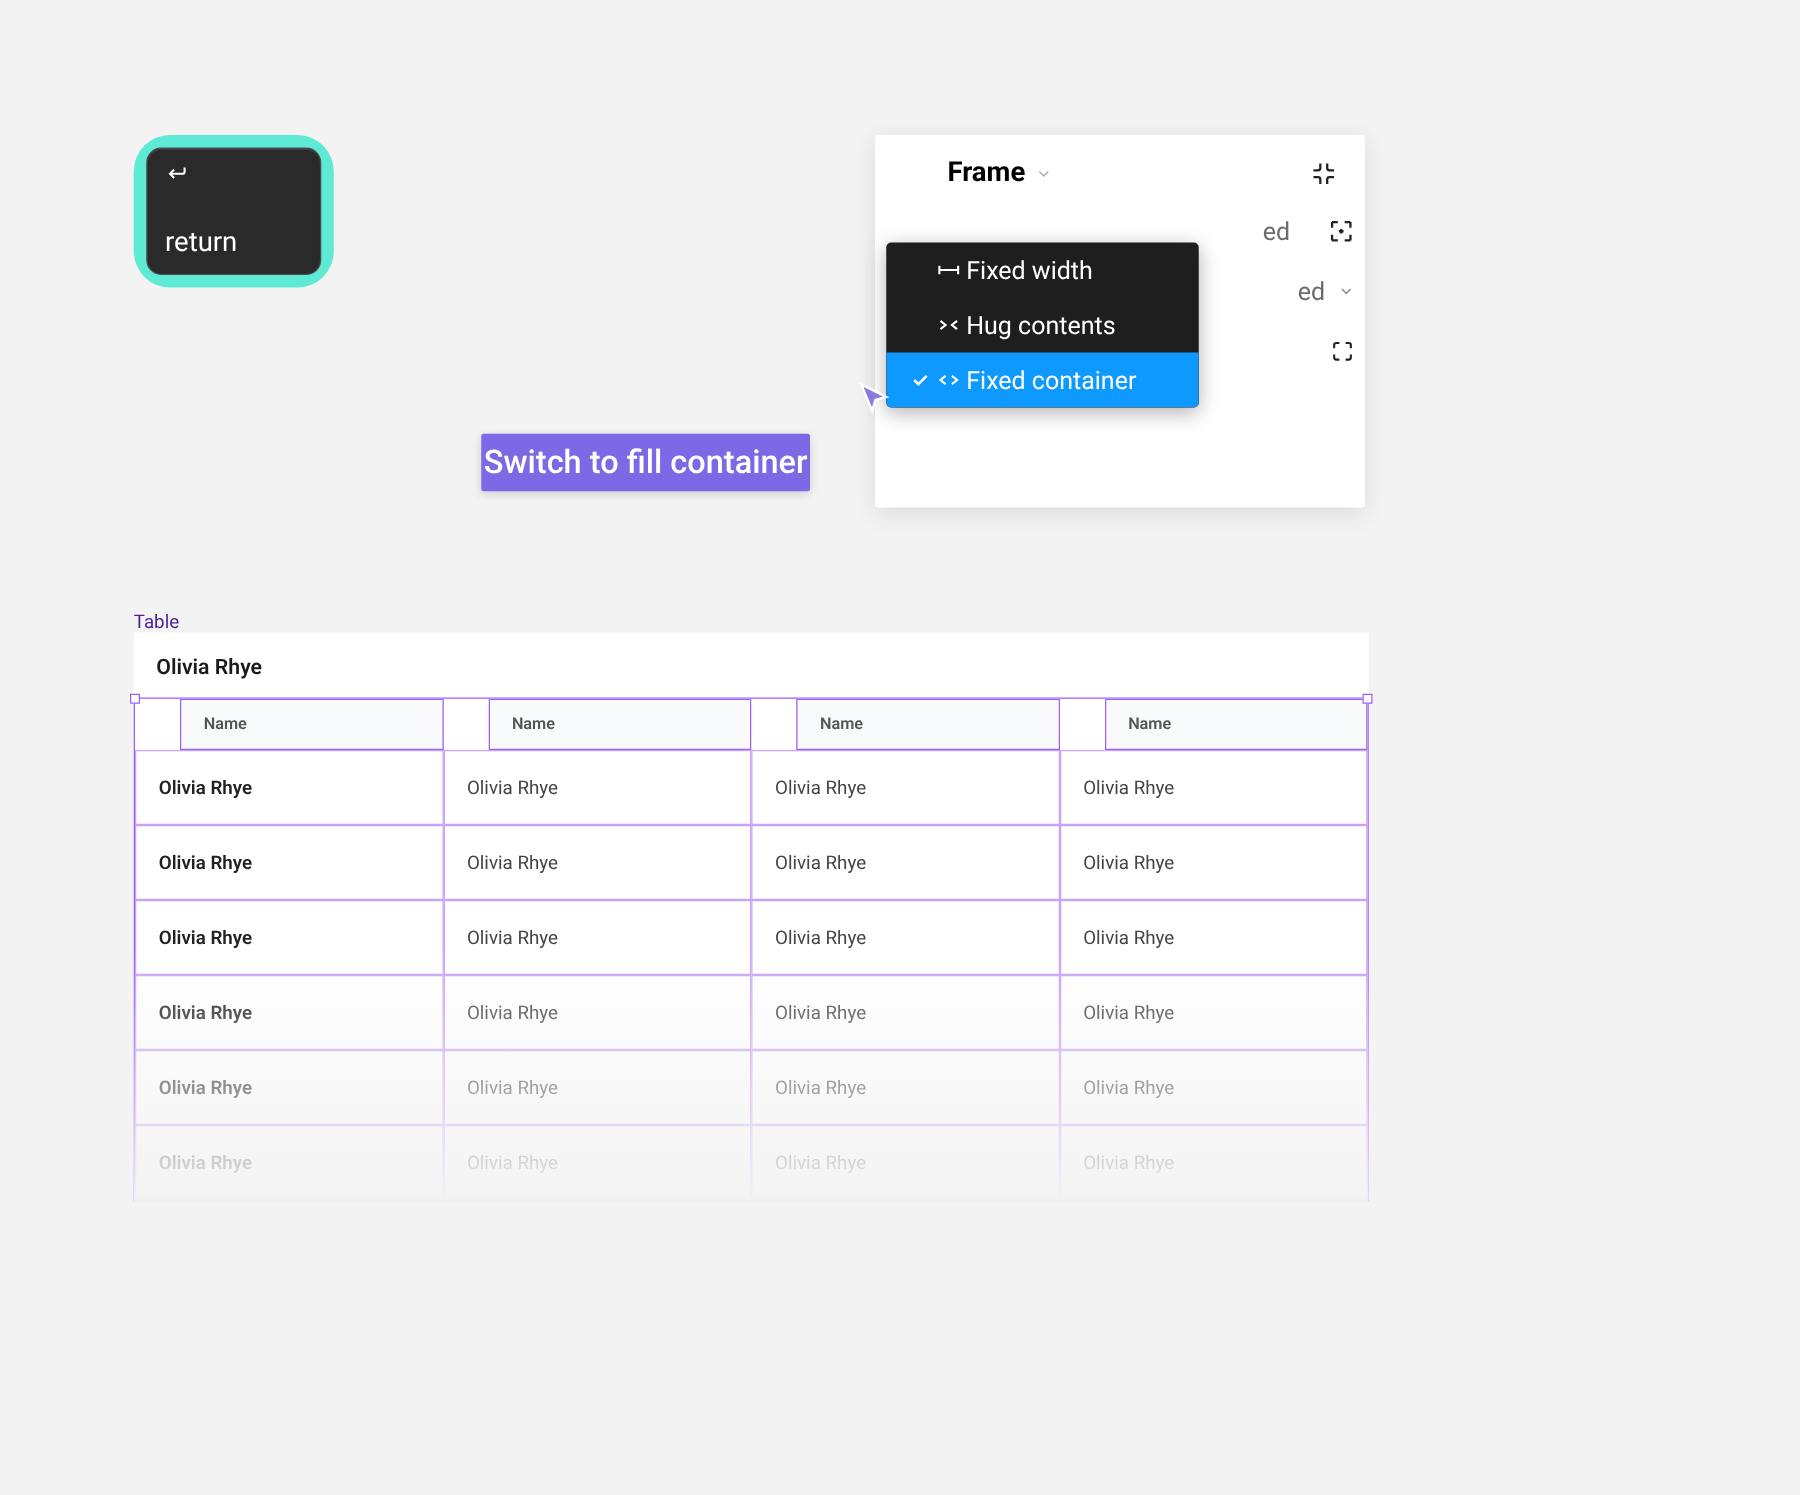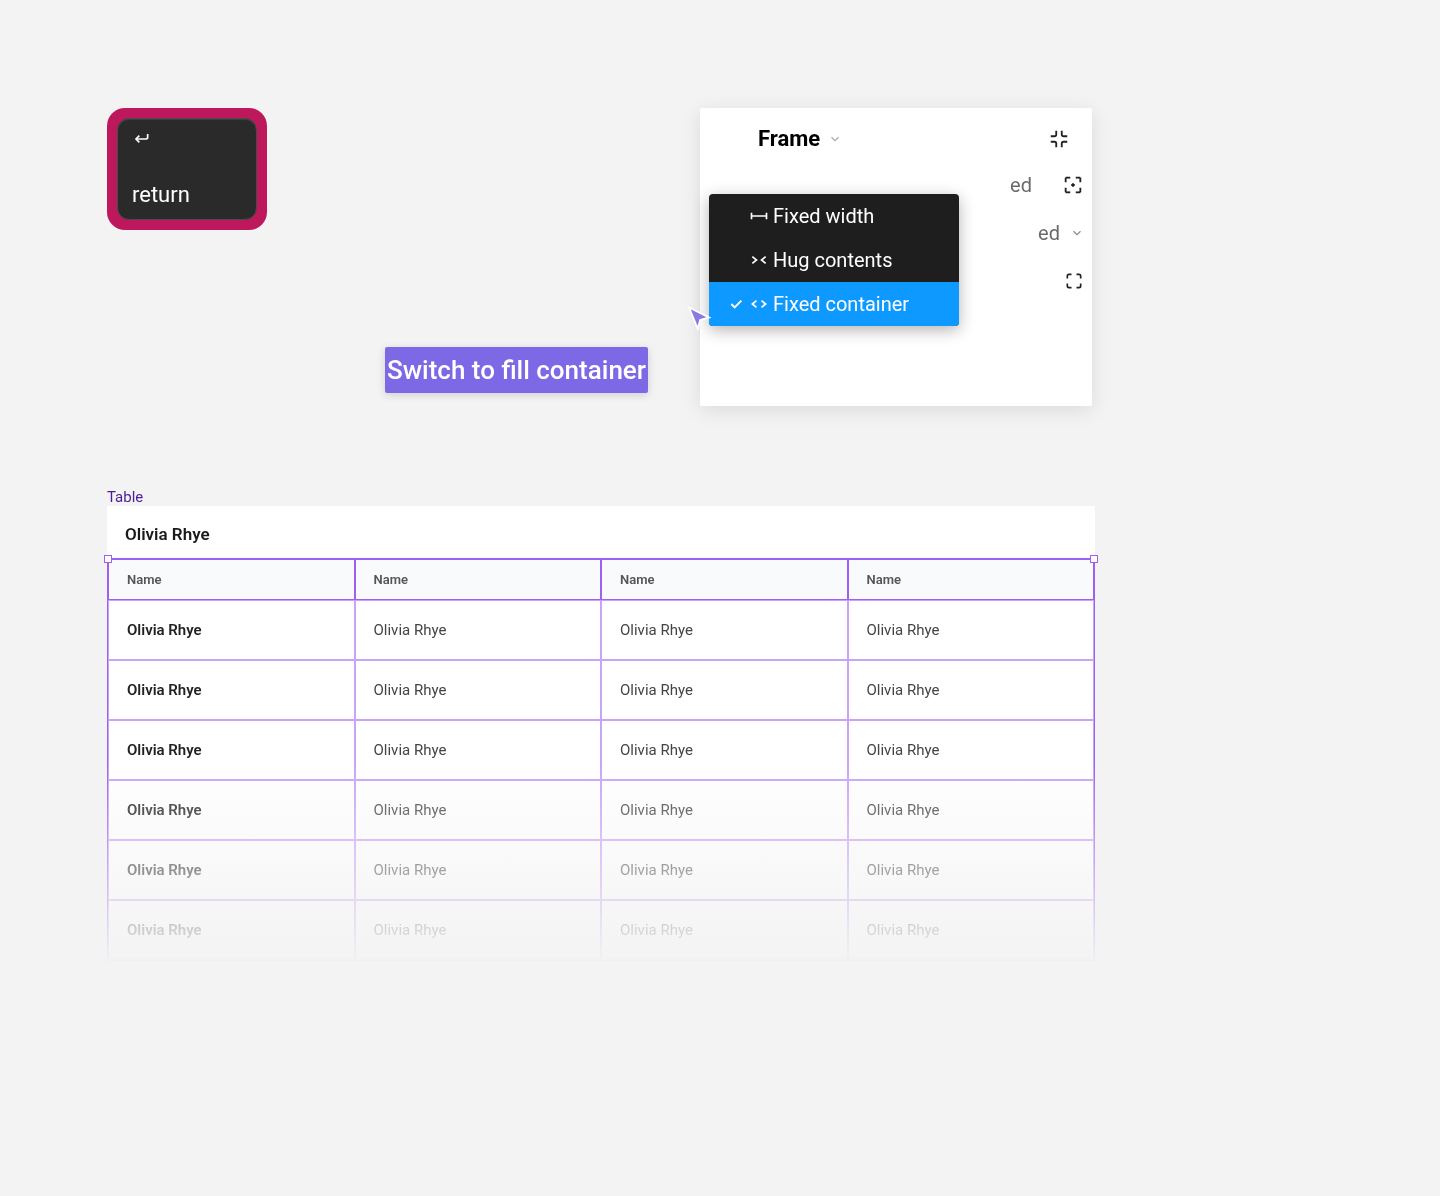--- a/index.html
+++ b/index.html
@@ -12,22 +12,22 @@
   overflow: hidden;
 }
 
 
 .return-key {
   position: absolute;
   left: 107px;
   top: 108px;
   width: 160px;
   height: 122px;
-  background: #be185d;
-  border-radius: 18px;
+  background: #5eead4;
+  border-radius: 29px;
   padding: 10px;
 }
 .key-inner {
   width: 100%;
   height: 100%;
   background: #2a2a2a;
   border-radius: 12px;
   position: relative;
   border: 1px solid #4a4a4a;
   box-shadow: inset 0 1px 1px rgba(255,255,255,0.1);
@@ -181,20 +181,21 @@
   display: grid;
   grid-template-columns: 1fr 1fr 1fr 1fr;
 }
 .table-header-cell {
   background: #f9fafb;
   border: 1px solid #9d5ff5;
   padding: 12px 18px;
   font-size: 13px;
   font-weight: 600;
   color: #555;
+  margin-left: 36px;
 }
 .table-cell {
   border: 1px solid #c9a3f7;
   padding: 20px 18px;
   font-size: 15px;
   color: #444;
 }
 .table-cell.firstcol {
   font-weight: 600;
   color: #222;

